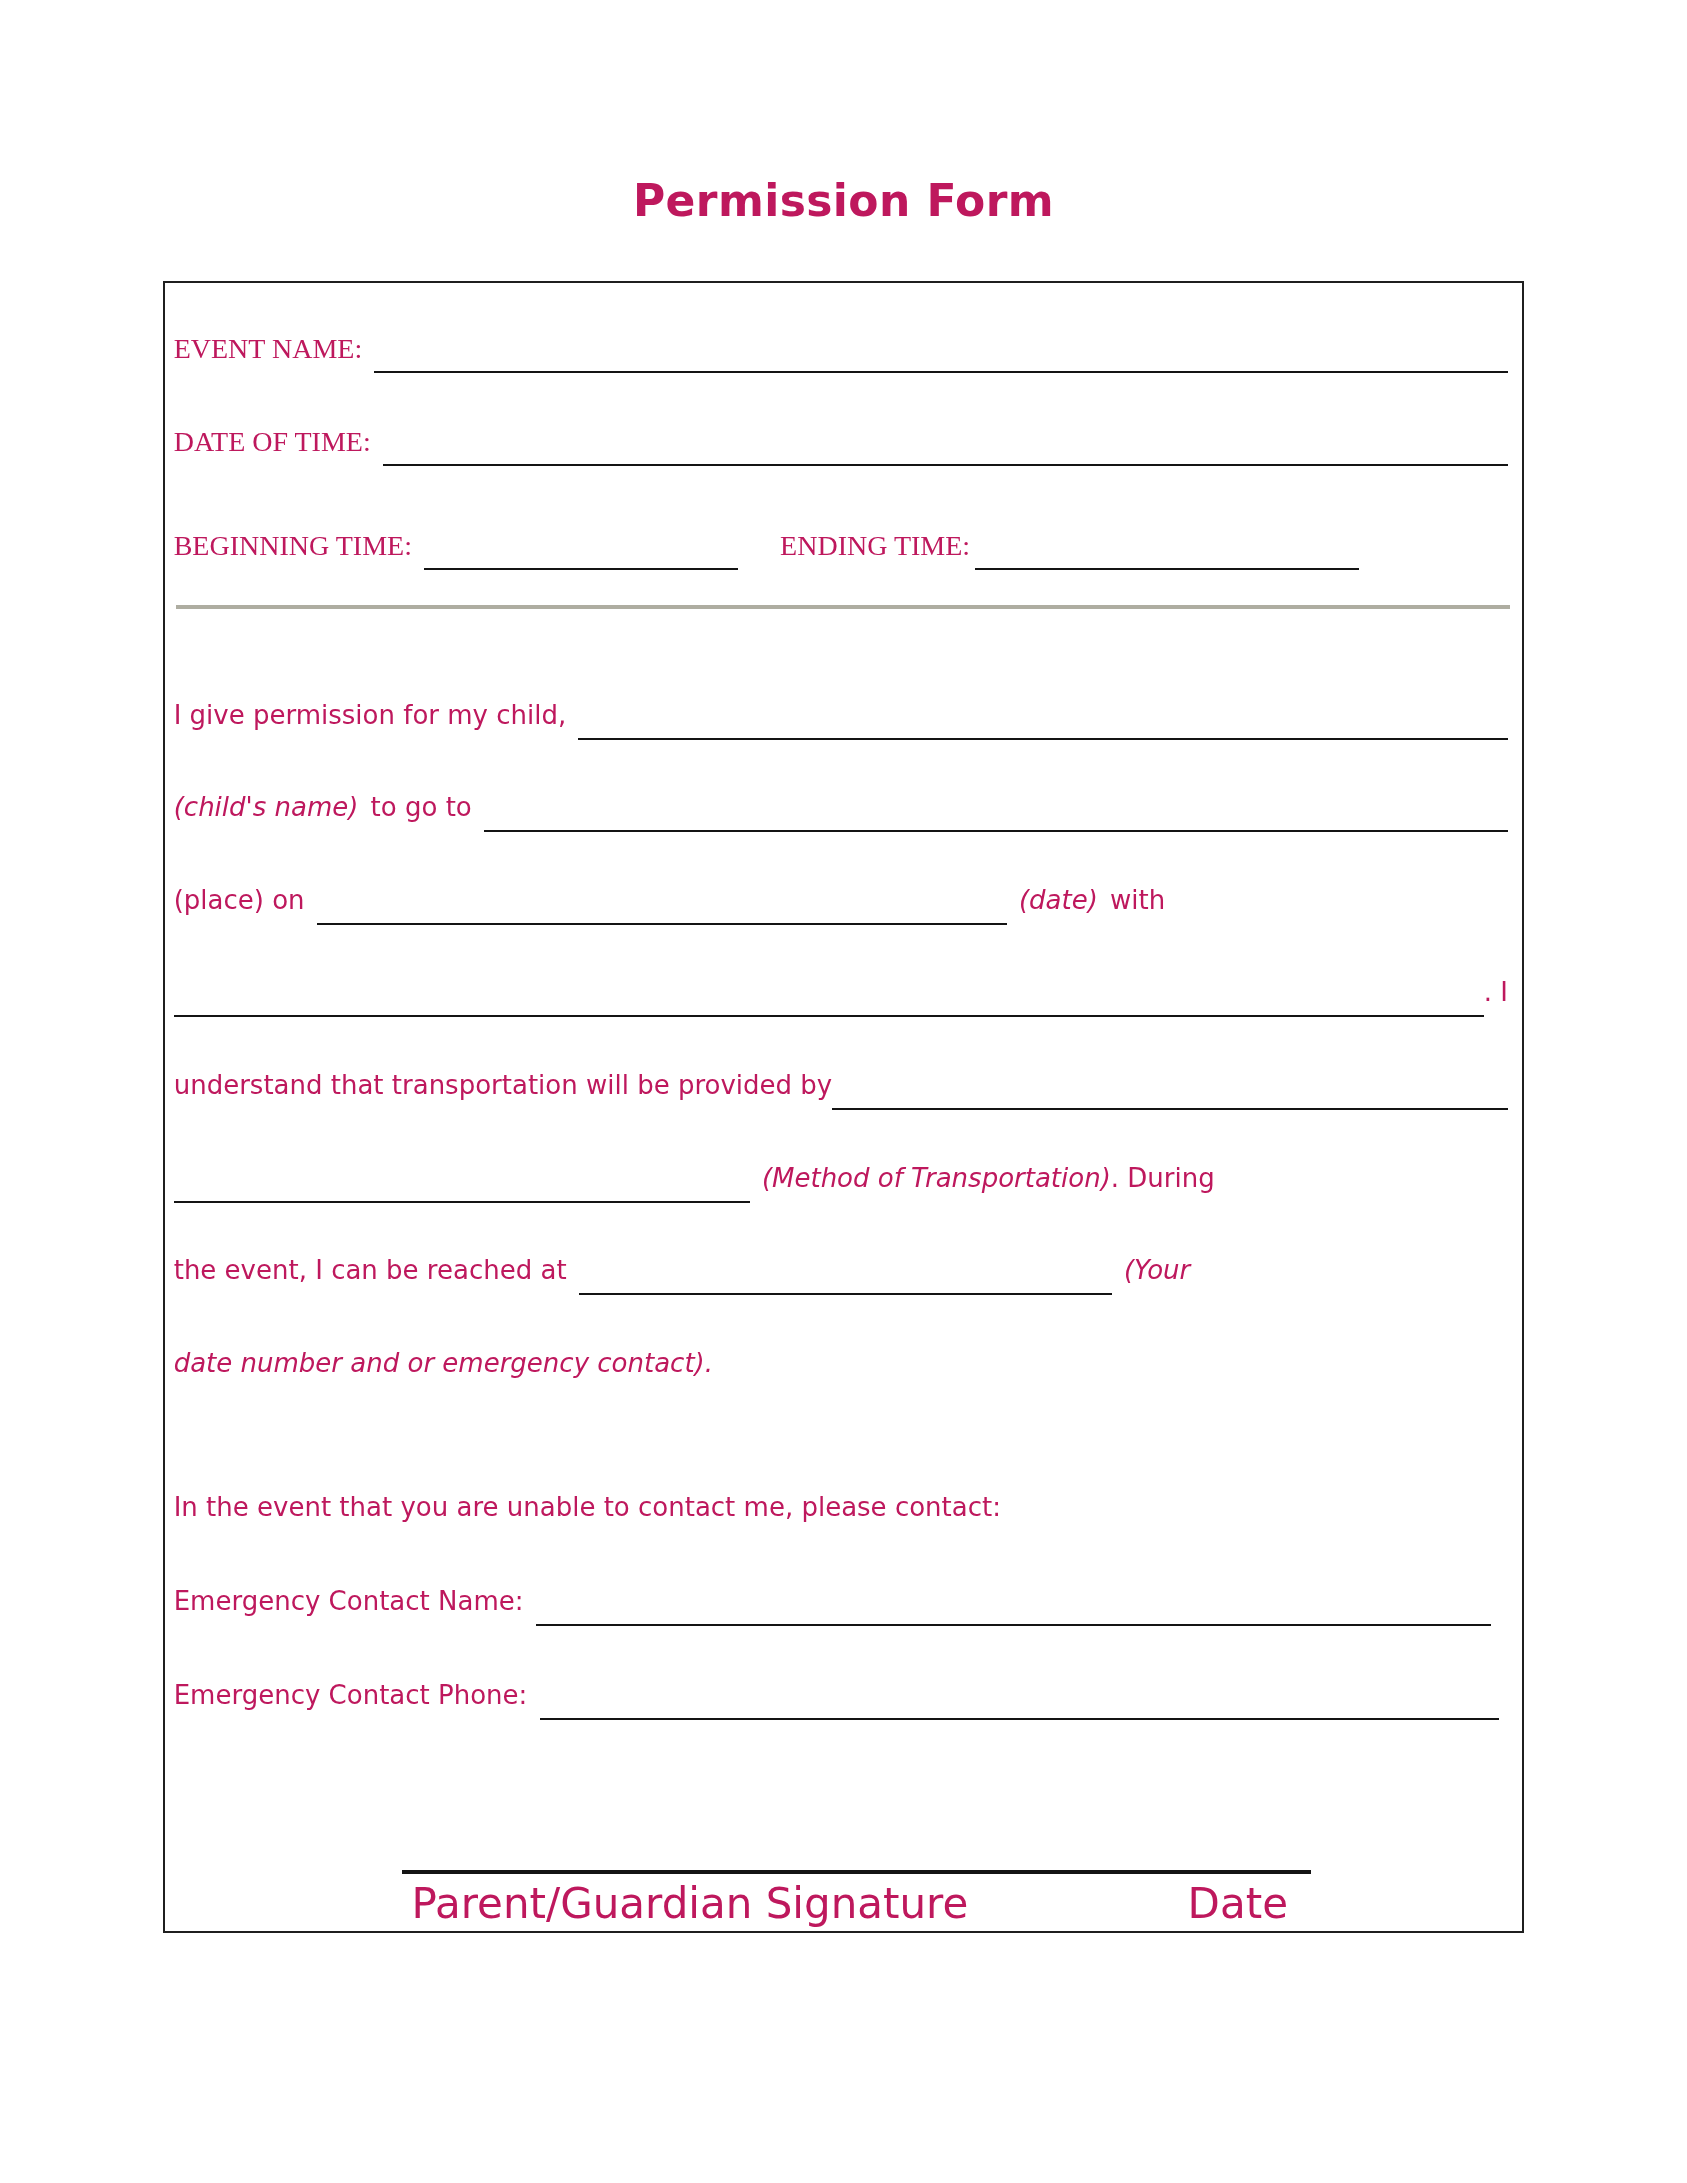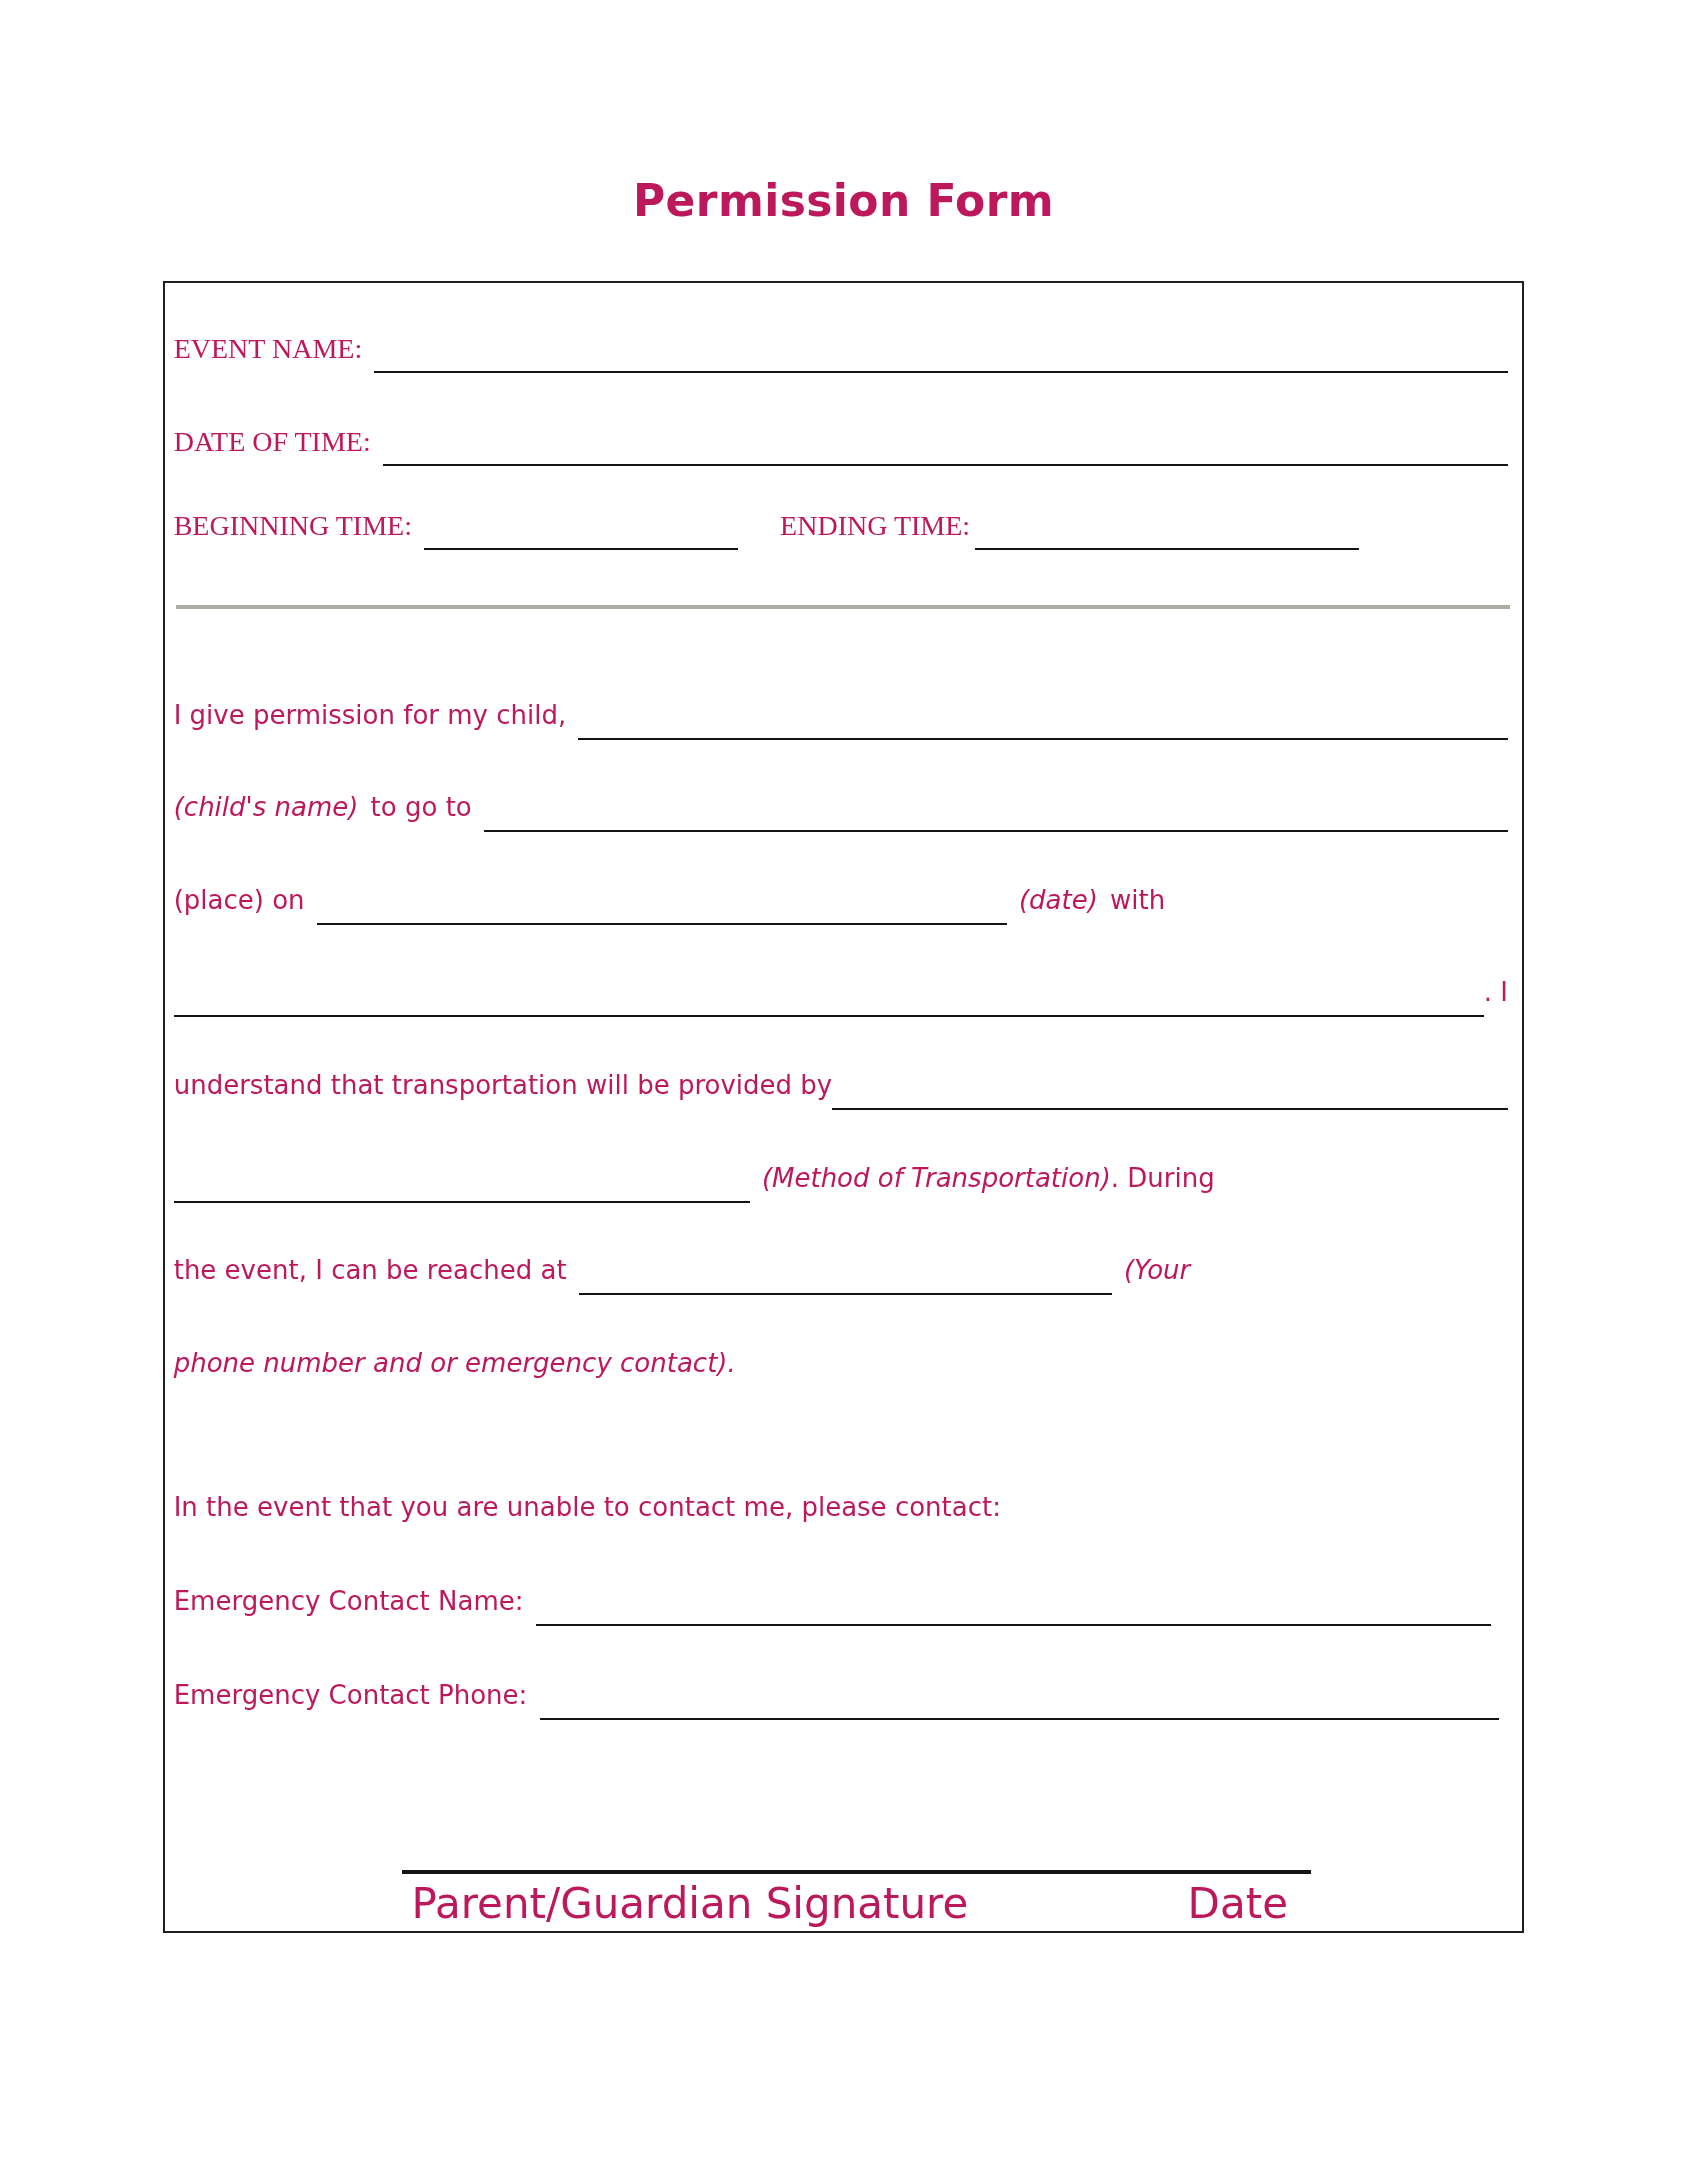--- a/index.html
+++ b/index.html
@@ -34,21 +34,21 @@
   .mr10 { margin-right:8.7px; }
   .mr20 { margin-right:17.5px; }
   .w360 { width:314px; }
   .w440 { width:384px; }
   .w610 { width:533px; }
   .w660 { width:576px; }
   .w790 { width:690px; }
   
   .r-event  { top:43px; }
   .r-date   { top:136px; }
-  .r-time   { top:220px; }
+  .r-time   { top:240px; }
   .divider  {
     position:absolute; left:10.5px; right:12.2px; top:322px; height:4.4px;
     background:#aeada1;
   }
   .r-l1 { top:410px; }
   .r-l2 { top:502px; }
   .r-l3 { top:595px; }
   .r-l4 { top:687px; }
   .r-l5 { top:780px; }
   .r-l6 { top:873px; }
@@ -130,21 +130,21 @@
       <span class="seg">. During</span>
     </div>
 
     <div class="row r-l7">
       <span class="seg">the event, I can be reached at</span>
       <span class="blank w610 g14"></span>
       <span class="seg it g14">(Your</span>
     </div>
 
     <div class="row r-l8">
-      <span class="seg it">phone number and or emergency contact).</span>
+      <span class="seg it">date number and or emergency contact).</span>
     </div>
 
     <div class="row r-intro">
       <span class="seg">In the event that you are unable to contact me, please contact:</span>
     </div>
 
     <div class="row r-emname">
       <span class="seg">Emergency Contact Name:</span>
       <span class="blank flex g14 mr20"></span>
     </div>

